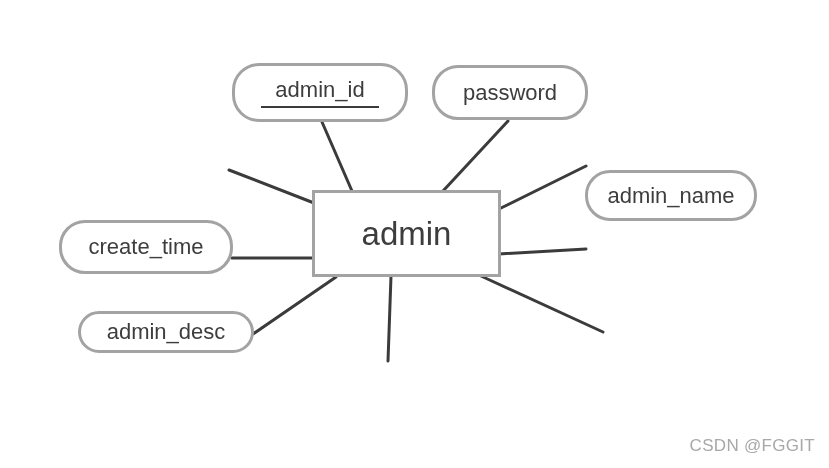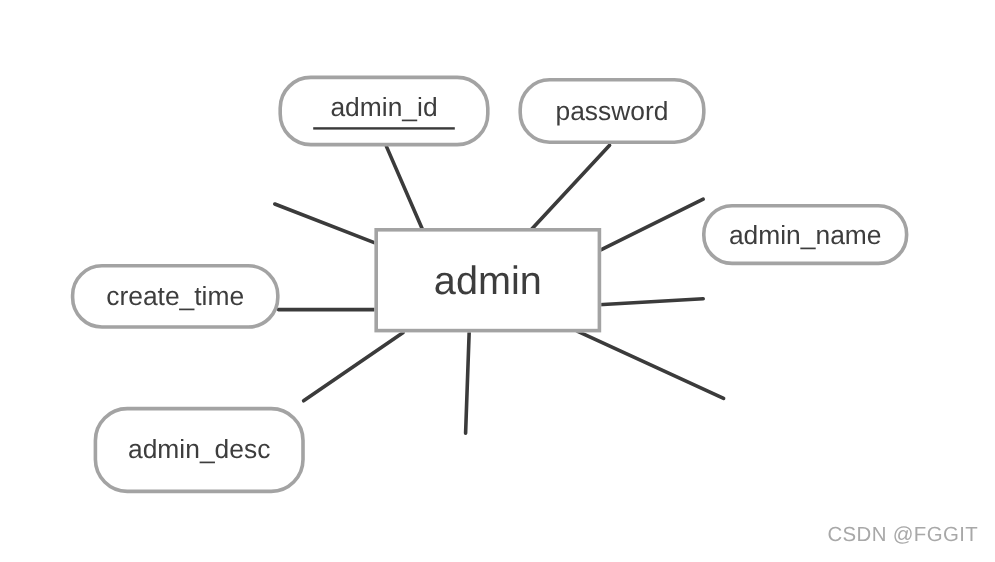--- a/index.html
+++ b/index.html
@@ -39,21 +39,21 @@
     font-size: 33px;
     border-radius: 0;
     text-align: center;
   }
   .attr-admin-id     { left: 232px; top: 63px;  width: 176px; height: 59px; border-radius: 27px; }
   .attr-password     { left: 432px; top: 65px;  width: 156px; height: 55px; border-radius: 26px; }
   .attr-last-edit    { left: 42px;  top: 130px; width: 189px; height: 69px; border-radius: 32px; }
   .attr-admin-name   { left: 585px; top: 142px; width: 172px; height: 51px; border-radius: 25px; margin-top: 28px; }
   .attr-create-time  { left: 59px;  top: 220px; width: 174px; height: 54px; border-radius: 26px; }
   .attr-profile-img  { left: 585px; top: 218px; width: 172px; height: 59px; border-radius: 28px; }
-  .attr-admin-desc   { left: 78px;  top: 311px; width: 176px; height: 72px; border-radius: 28px; margin-top: 28px; }
+  .attr-admin-desc   { left: 78px;  top: 311px; width: 176px; height: 42px; border-radius: 28px; }
   .attr-gender       { left: 526px; top: 331px; width: 163px; height: 45px; border-radius: 22px; }
   .attr-email        { left: 300px; top: 360px; width: 173px; height: 43px; border-radius: 21px; }
   .pk-underline {
     display: inline-block;
     border-bottom: 2px solid #3b3b3b;
     padding: 0 14px 3px 14px;
   }
   .watermark {
     position: absolute;
     right: 14px;

